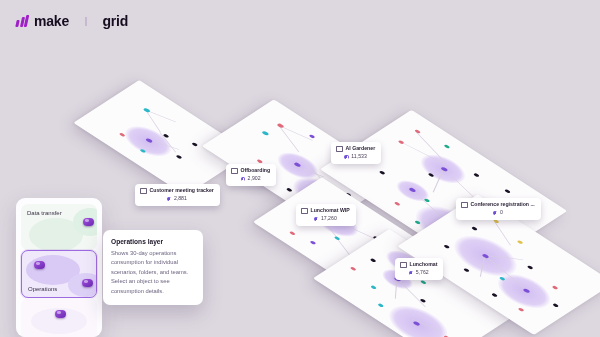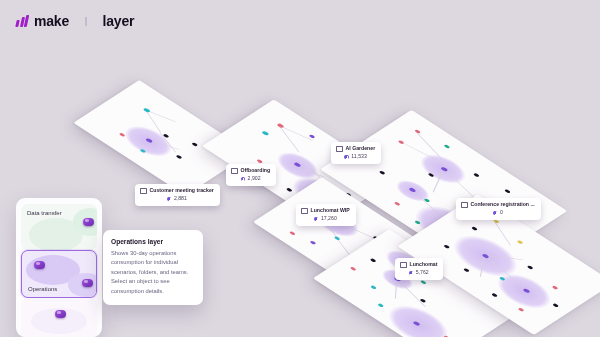--- a/index.html
+++ b/index.html
@@ -84,21 +84,21 @@
 
   <div class="brand">
     <span class="brand-mark">
         <i></i>
         <i></i>
         <i></i>
       </span>
     <span class="brand-txt">
       <span>make</span>
       <span class="brand-sep"></span>
-      <span>layer</span>
+      <span>grid</span>
     </span>
   </div>
 
   <div class="board">
 
     <div class="card" style="left:6px;top:250px;width:128px;height:128px;">
       <div class="net">
         <div class="halo" style="left:36px;top:60px;width:46px;height:46px;"></div>
         <div class="edge" style="left:30px;top:38px;width:34px;transform:rotate(34deg);"></div>
         <div class="edge" style="left:30px;top:38px;width:30px;transform:rotate(-22deg);"></div>

